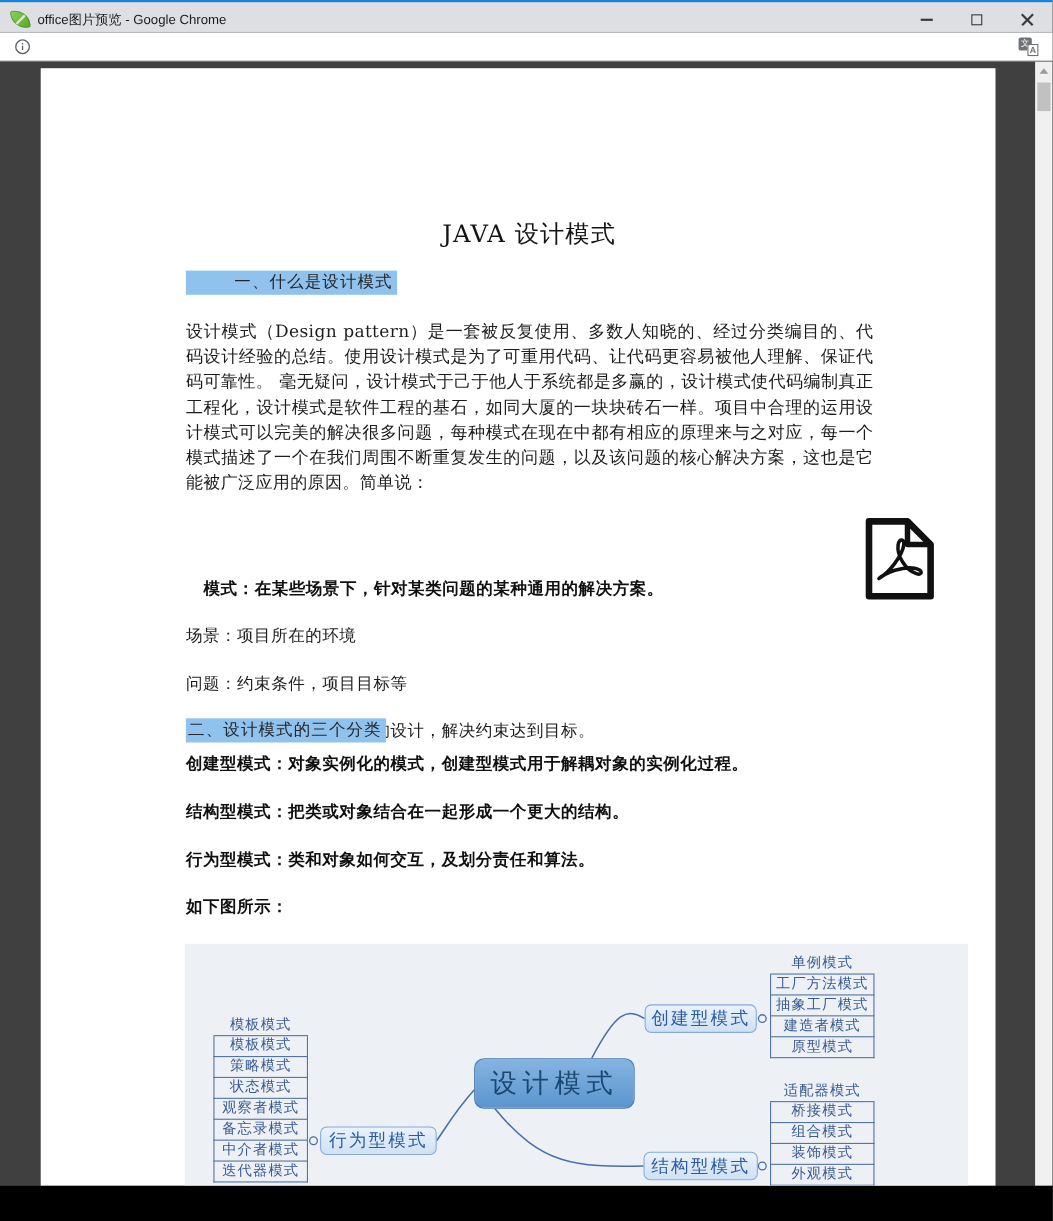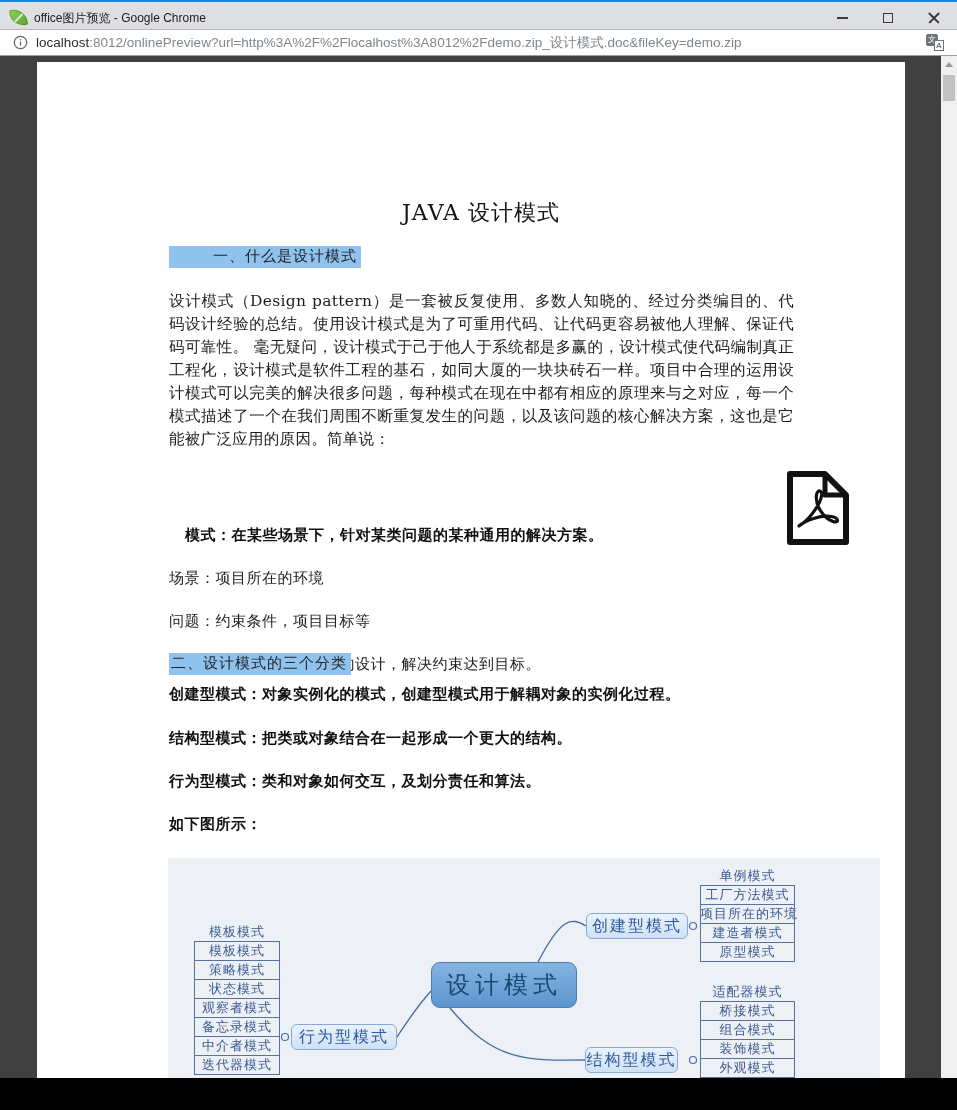--- a/index.html
+++ b/index.html
@@ -67,21 +67,21 @@
   .mindmap { position:absolute; left:131px; top:796px; width:712px; height:220px; background:#edf0f4; overflow:hidden; }
   .mm-svg { position:absolute; left:0; top:0; }
   .mm-center { position:absolute; left:263px; top:104px; width:146px; height:46px;
     background:linear-gradient(#85b4e1,#5b95cf); border:1.5px solid #4a7cb2; border-radius:9px;
     display:flex; align-items:center; justify-content:center;
     font-family:"DejaVu Serif", serif; font-size:24px; letter-spacing:5px; color:#1b4772; }
   .mm-branch { position:absolute; height:26px; background:linear-gradient(#eaf2fb,#cfe1f5);
     border:1px solid #86aad5; border-radius:6px; display:flex; align-items:center; justify-content:center;
     font-family:"DejaVu Serif", serif; font-size:16px; letter-spacing:2px; color:#2d5c9e; }
   .b-create { left:418px; top:55px;  width:102px; }
-  .b-struct { left:417px; top:189px; width:93px; }
+  .b-struct { left:417px; top:189px; width:104px; }
   .b-behave { left:123px; top:166px; width:106px; }
   .mm-col { position:absolute; }
   .mm-leaf { height:19px; line-height:17px; text-align:center; border-bottom:1px solid #54749f;
     font-family:"DejaVu Serif", serif; font-size:13px; color:#3a5a92; letter-spacing:1px; white-space:nowrap; }
   .col-left   { left:26px;  top:65px;  width:86px; }
   .col-create { left:532px; top:9px;   width:95px; }
   .col-struct { left:532px; top:125px; width:95px; }
   .vline { position:absolute; top:19px; bottom:0; width:1px; background:#54749f; }
   .vl-l { left:0; } .vl-r { right:0; }
 </style>
@@ -105,21 +105,20 @@
         </div>
     </div>
   </div>
 
   <div class="urlbar">
     <svg class="info-icon" viewBox="0 0 16 16">
       <circle cx="8" cy="8" r="6.6" fill="none" stroke="#5f6368" stroke-width="1.3"></circle>
       <rect x="7.35" y="7" width="1.3" height="4.2" fill="#5f6368"></rect>
       <rect x="7.35" y="4.4" width="1.3" height="1.4" fill="#5f6368"></rect>
     </svg>
-    <div class="url-text"><span class="url-host">localhost</span><span class="url-rest">:8012/onlinePreview?url=http%3A%2F%2Flocalhost%3A8012%2Fdemo.zip_设计模式.doc&amp;fileKey=demo.zip</span></div>
     <div class="translate-icon">
       <div class="tr-back">文</div>
       <div class="tr-front">A</div>
     </div>
   </div>
 
   <div class="content">
 
     <div class="page">
 
@@ -165,21 +164,21 @@
           <div class="mm-leaf">备忘录模式</div>
           <div class="mm-leaf">中介者模式</div>
           <div class="mm-leaf">迭代器模式</div>
           <div class="vline vl-l"></div>
           <div class="vline vl-r"></div>
         </div>
 
         <div class="mm-col col-create">
           <div class="mm-leaf">单例模式</div>
           <div class="mm-leaf">工厂方法模式</div>
-          <div class="mm-leaf">项目所在的环境</div>
+          <div class="mm-leaf">抽象工厂模式</div>
           <div class="mm-leaf">建造者模式</div>
           <div class="mm-leaf">原型模式</div>
           <div class="vline vl-l"></div>
           <div class="vline vl-r"></div>
         </div>
 
         <div class="mm-col col-struct">
           <div class="mm-leaf">适配器模式</div>
           <div class="mm-leaf">桥接模式</div>
           <div class="mm-leaf">组合模式</div>

